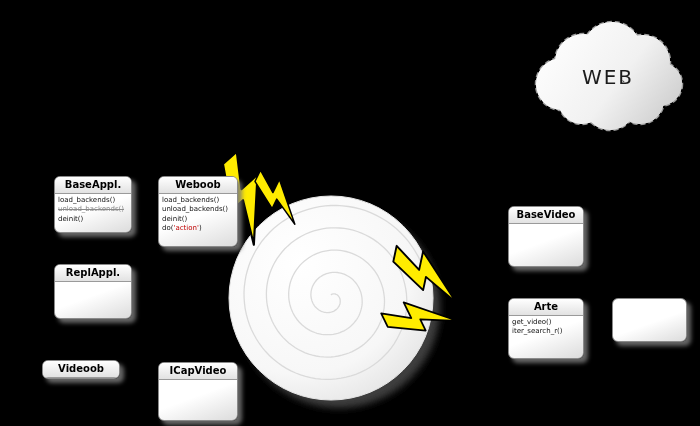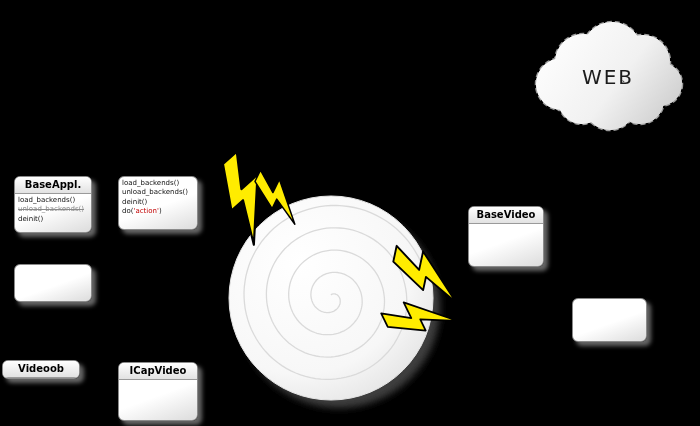--- a/index.html
+++ b/index.html
@@ -3,21 +3,21 @@
 <meta charset="utf-8">
 <style>
   html,body{margin:0;padding:0;background:#000;}
   .stage{position:relative;width:700px;height:426px;background:#000;overflow:hidden;
          font-family:"DejaVu Sans", sans-serif;}
   .layer{position:absolute;inset:0;}
 
   
   .cbox{position:absolute;border:1px solid #8a8a8a;border-radius:6px;overflow:hidden;
         background:linear-gradient(160deg,#ffffff 55%,#dcdcdc 100%);
-        box-shadow:4px 4px 4px rgba(120,120,120,0.85);}
+        box-shadow:4px 4px 4px rgba(120,120,120,0.85);margin-left:40px;}
   .cbox-title{font-weight:bold;font-size:10px;color:#000;text-align:center;
         padding:2px 4px 3px 4px;border-bottom:1px solid #9a9a9a;
         background:linear-gradient(180deg,#ffffff 0%,#e2e2e2 100%);}
   .cbox-body{padding:2px 3px;}
   .m{font-size:7px;line-height:1.35;color:#111;white-space:nowrap;overflow:hidden;}
   .m .seg{color:#111;}
   .m .red{color:#c00000;}
   .muted{color:#8a8a8a;text-decoration:line-through;}
 
   .weblabel{font-size:20px;letter-spacing:2px;fill:#1c1c1c;
@@ -87,45 +87,54 @@
   <div class="cbox" style="left:14px;top:176px;width:76px">
     <div class="cbox-title">BaseAppl.</div>
     <div class="cbox-body" style="min-height:34px">
       <div class="m">load_backends()</div>
       <div class="m muted">unload_backends()</div>
       <div class="m">deinit()</div>
     </div>
   </div>
 
   <div class="cbox" style="left:118px;top:176px;width:78px">
+    <div class="cbox-title">Weboob</div>
     <div class="cbox-body" style="min-height:48px">
       <div class="m">load_backends()</div>
       <div class="m">unload_backends()</div>
       <div class="m">deinit()</div>
       <div class="m"><span class="seg">do(</span><span class="red">'action'</span><span class="seg">)</span></div>
     </div>
   </div>
 
   <div class="cbox" style="left:14px;top:264px;width:76px">
+    <div class="cbox-title">ReplAppl.</div>
     <div class="cbox-body" style="min-height:32px"></div>
   </div>
 
   <div class="cbox" style="left:2px;top:360px;width:76px">
     <div class="cbox-title">Videoob</div>
   </div>
 
   <div class="cbox" style="left:118px;top:362px;width:78px">
     <div class="cbox-title">ICapVideo</div>
     <div class="cbox-body" style="min-height:36px"></div>
   </div>
 
   <div class="cbox" style="left:468px;top:206px;width:74px">
     <div class="cbox-title">BaseVideo</div>
     <div class="cbox-body" style="min-height:38px"></div>
   </div>
 
 
+  <div class="cbox" style="left:468px;top:298px;width:74px">
+    <div class="cbox-title">Arte</div>
+    <div class="cbox-body" style="min-height:38px">
+      <div class="m">get_video()</div>
+      <div class="m">iter_search_r()</div>
+    </div>
+  </div>
 
   <div class="cbox" style="left:572px;top:298px;width:73px">
     <div class="cbox-body" style="min-height:38px"></div>
   </div>
 
 </div>
 
 </body></html>

